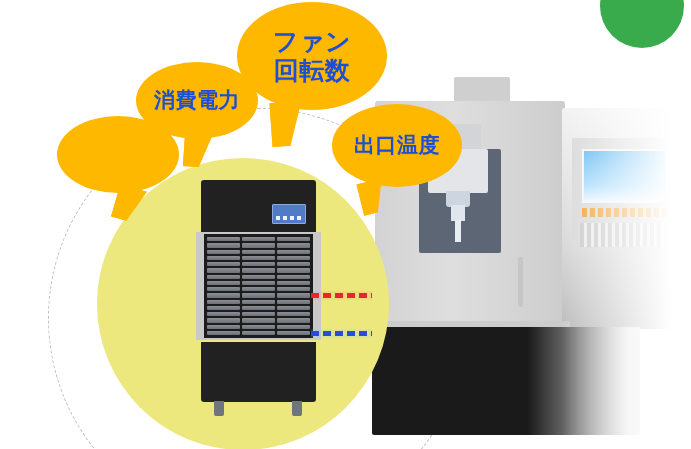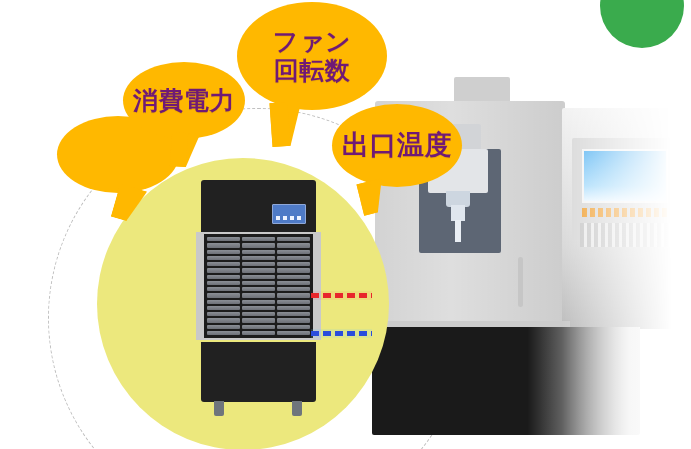--- a/index.html
+++ b/index.html
@@ -345,21 +345,21 @@
 
   
   .bubble {
     position: absolute;
     background: #ffb800;
     border-radius: 50%;
     display: flex;
     align-items: center;
     justify-content: center;
     text-align: center;
-    color: #701a75;
+    color: #1d4ed8;
     font-weight: bold;
     line-height: 1.18;
     letter-spacing: .5px;
     text-shadow: 0 1px 0 rgba(0,0,0,.06);
   }
   .bubble .tail {
     position: absolute;
     width: 0; height: 0;
   }
 
@@ -374,25 +374,25 @@
     left: 58px;
     bottom: -28px;
     border-left: 16px solid #ffb800;
     border-right: 12px solid transparent;
     border-top: 34px solid #ffb800;
     transform: rotate(16deg);
     border-radius: 0 0 4px 0;
   }
 
   .bubble-power {
-    left: 123px;
+    left: 136px;
     top: 62px;
     width: 122px;
     height: 77px;
-    font-size: 25px;
+    font-size: 21px;
     z-index: 3;
   }
   .bubble-power .tail {
     left: 48px;
     bottom: -28px;
     border-left: 16px solid #ffb800;
     border-right: 12px solid transparent;
     border-top: 34px solid #ffb800;
     transform: rotate(4deg);
   }
@@ -412,21 +412,21 @@
     border-right: 14px solid transparent;
     border-top: 44px solid #ffb800;
     transform: rotate(-4deg);
   }
 
   .bubble-outlet {
     left: 332px;
     top: 104px;
     width: 130px;
     height: 83px;
-    font-size: 27px;
+    font-size: 21px;
     z-index: 3;
   }
   .bubble-outlet .tail {
     left: 28px;
     bottom: -26px;
     border-left: 14px solid #ffb800;
     border-right: 12px solid transparent;
     border-top: 32px solid #ffb800;
     transform: rotate(-14deg);
   }

